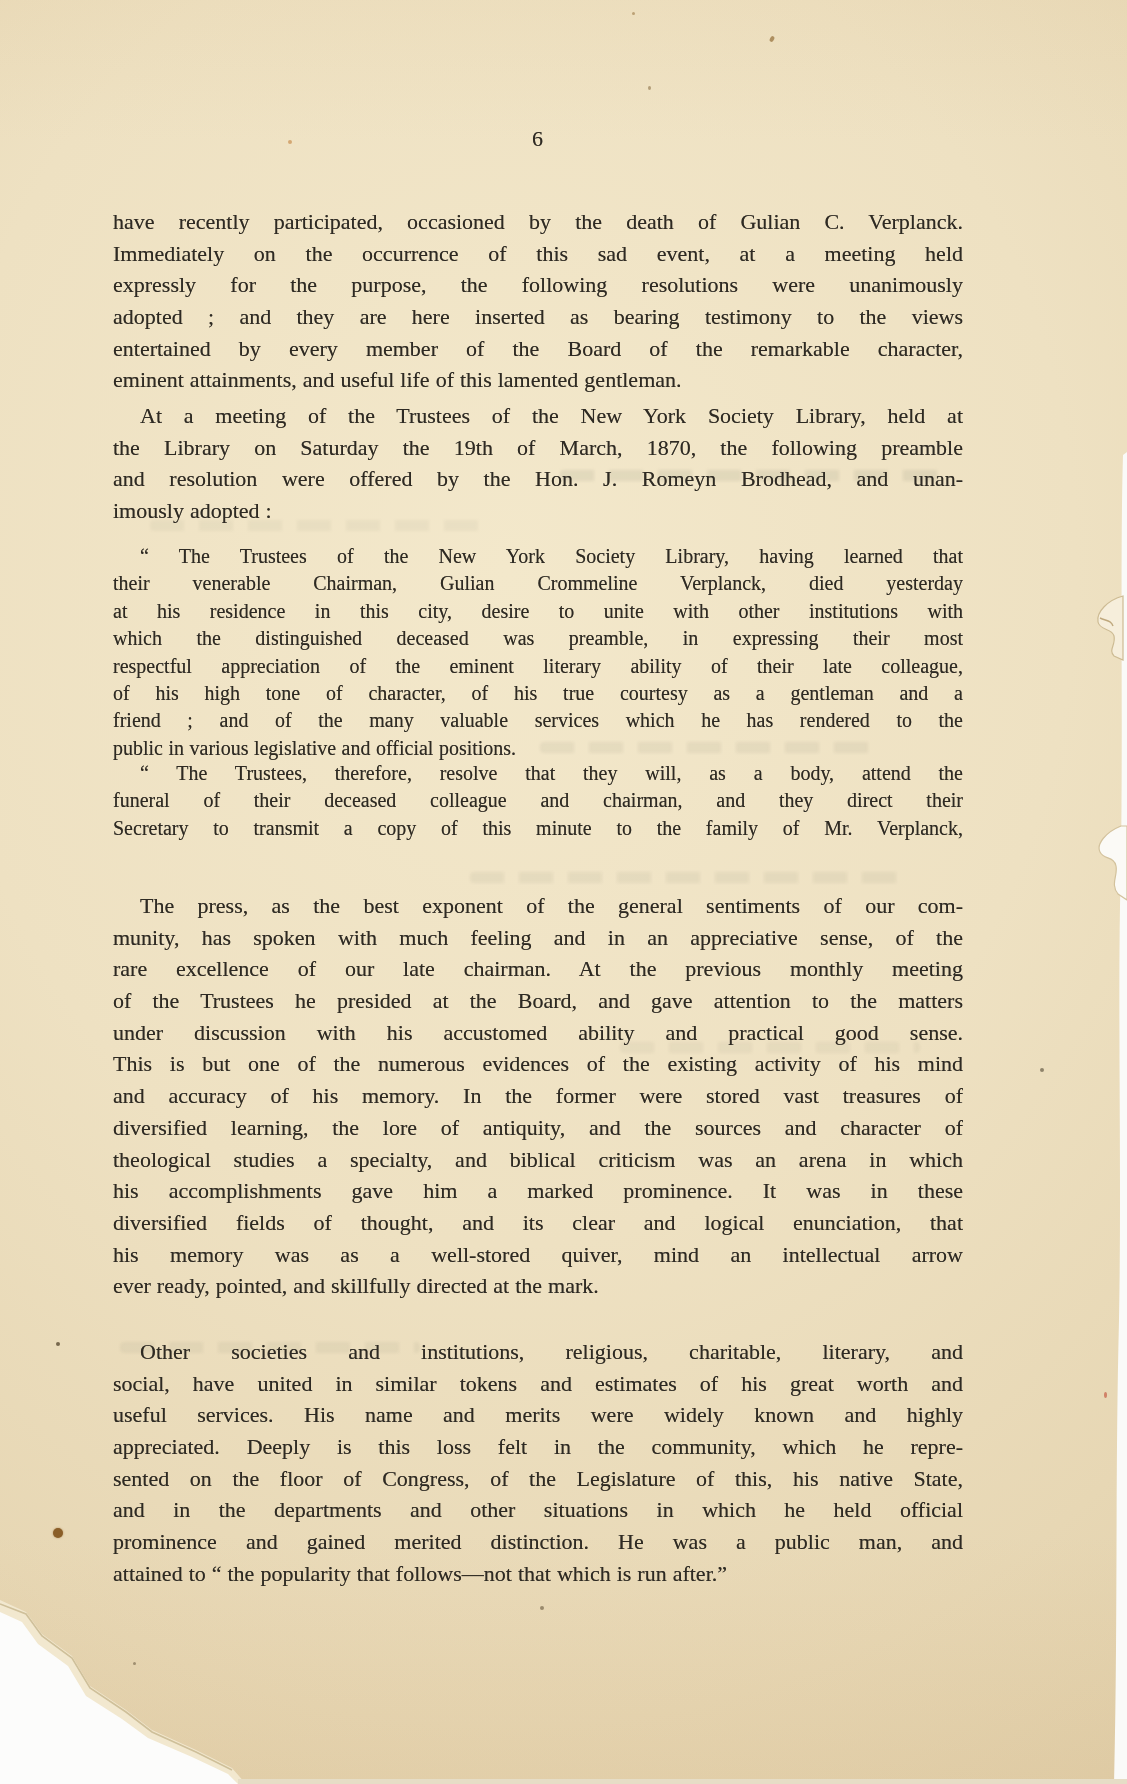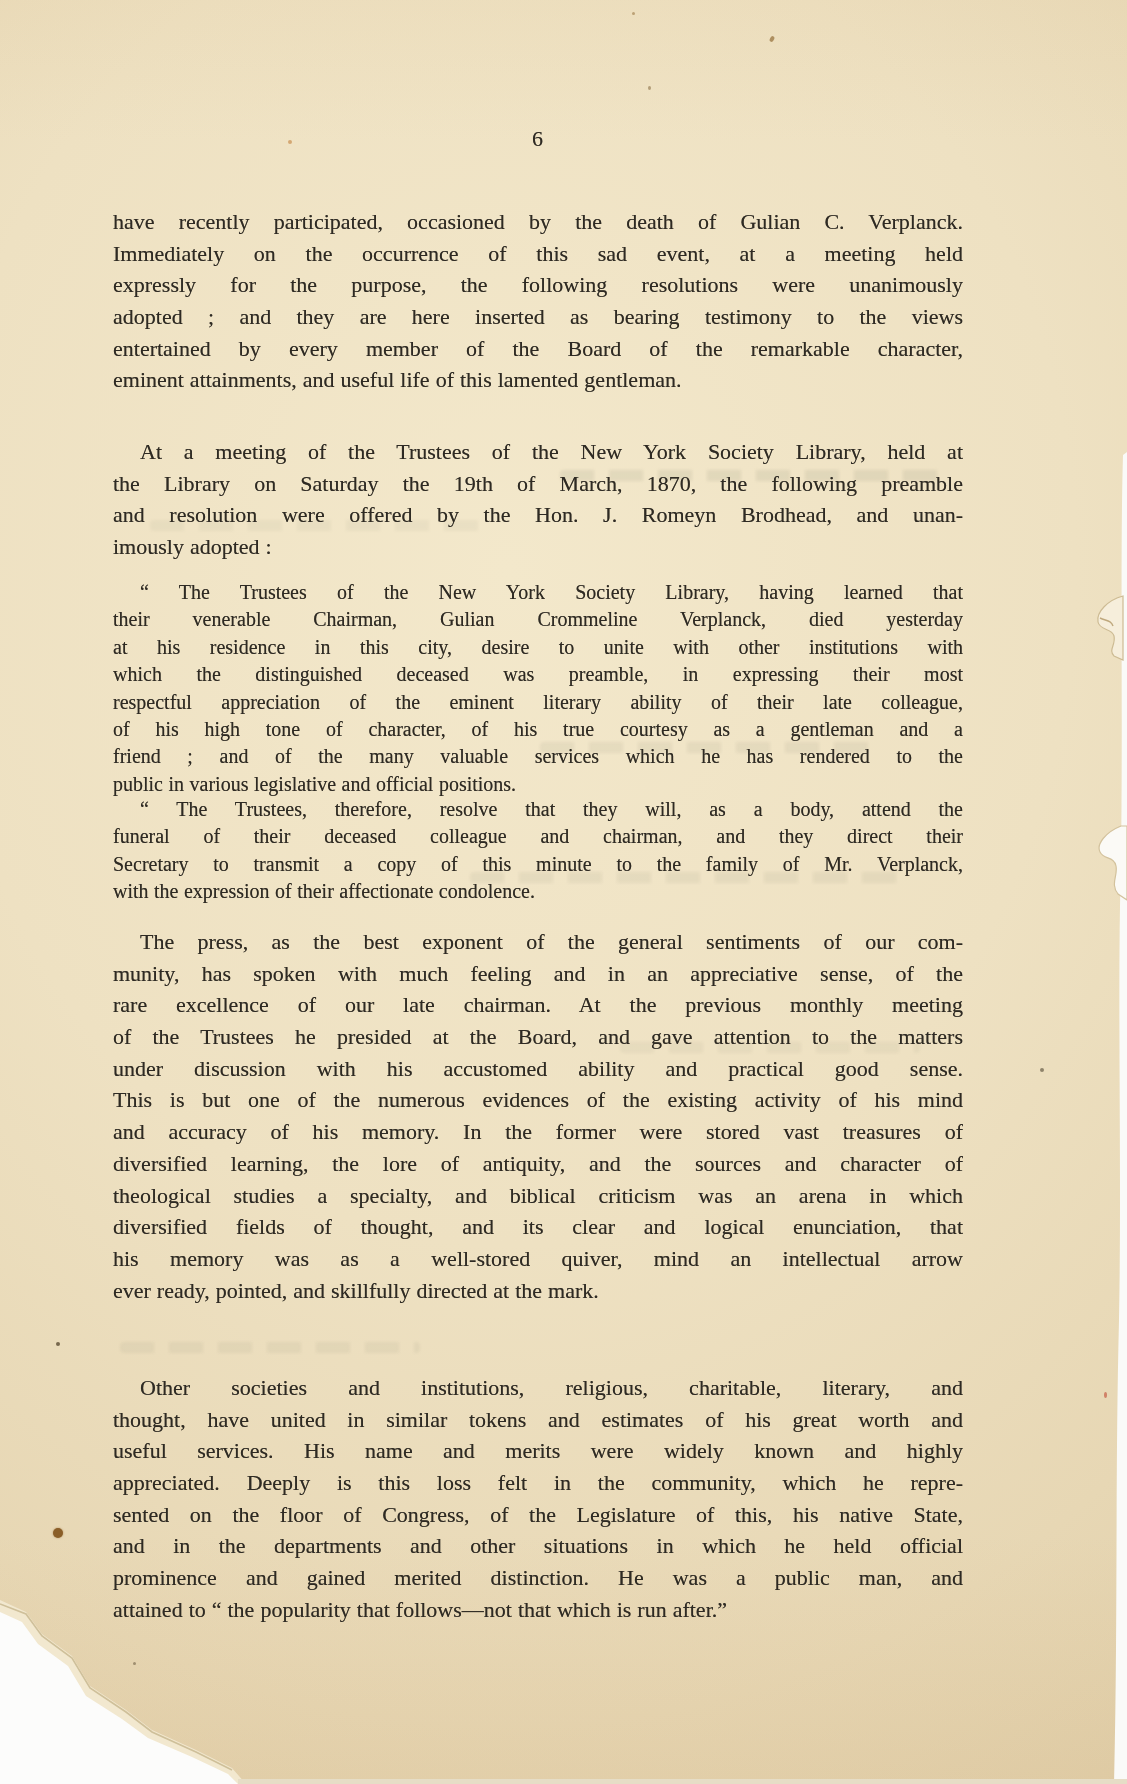--- a/index.html
+++ b/index.html
@@ -26,21 +26,21 @@
   .para.quote{font-size:20px;line-height:27.4px;}
   .line{
     text-align:justify;
     overflow:hidden;
     word-spacing:0.5px;
   }
   .para.body .line{height:31.7px;}
   .para.quote .line{height:27.4px;}
   .line.fill::after{content:"";display:inline-block;width:100%;height:0;}
   .line.last{text-align:left;white-space:nowrap;}
-  .para.indent .line:first-child{text-indent:27px;margin-top:36px;}
+  .para.indent .line:first-child{text-indent:27px;}
   .p0{top:206px}
   .p1{top:400px}
   .q0{top:543px}
   .q1{top:760px}
   .p2{top:890px}
   .p3{top:1336px}
   
   .ghost{
     position:absolute;height:11px;filter:blur(1.6px);
     background:repeating-linear-gradient(90deg, rgba(115,118,96,0.12) 0 34px, rgba(115,118,96,0) 34px 49px);
@@ -101,39 +101,39 @@
       <div class="line fill">which the distinguished deceased was preamble, in expressing their most</div>
       <div class="line fill">respectful appreciation of the eminent literary ability of their late colleague,</div>
       <div class="line fill">of his high tone of character, of his true courtesy as a gentleman and a</div>
       <div class="line fill">friend ; and of the many valuable services which he has rendered to the</div>
       <div class="line last">public in various legislative and official positions.</div>
     </div>
   <div class="para quote indent q1 ink">
       <div class="line fill">“ The Trustees, therefore, resolve that they will, as a body, attend the</div>
       <div class="line fill">funeral of their deceased colleague and chairman, and they direct their</div>
       <div class="line fill">Secretary to transmit a copy of this minute to the family of Mr. Verplanck,</div>
-      <div class="line last">with the expression of their affectionate condolence.</div>
     </div>
   <div class="para body indent p2 ink">
       <div class="line fill">The press, as the best exponent of the general sentiments of our com-</div>
       <div class="line fill">munity, has spoken with much feeling and in an appreciative sense, of the</div>
       <div class="line fill">rare excellence of our late chairman.  At the previous monthly meeting</div>
       <div class="line fill">of the Trustees he presided at the Board, and gave attention to the matters</div>
       <div class="line fill">under discussion with his accustomed ability and practical good sense.</div>
       <div class="line fill">This is but one of the numerous evidences of the existing activity of his mind</div>
       <div class="line fill">and accuracy of his memory.  In the former were stored vast treasures of</div>
       <div class="line fill">diversified learning, the lore of antiquity, and the sources and character of</div>
       <div class="line fill">theological studies a specialty, and biblical criticism was an arena in which</div>
+      <div class="line fill">his accomplishments gave him a marked prominence.  It was in these</div>
       <div class="line fill">diversified fields of thought, and its clear and logical enunciation, that</div>
       <div class="line fill">his memory was as a well-stored quiver, mind an intellectual arrow</div>
       <div class="line last">ever ready, pointed, and skillfully directed at the mark.</div>
     </div>
   <div class="para body indent p3 ink">
       <div class="line fill">Other societies and institutions, religious, charitable, literary, and</div>
-      <div class="line fill">thought, have united in similar tokens and estimates of his great worth and</div>
+      <div class="line fill">social, have united in similar tokens and estimates of his great worth and</div>
       <div class="line fill">useful services.  His name and merits were widely known and highly</div>
       <div class="line fill">appreciated.  Deeply is this loss felt in the community, which he repre-</div>
       <div class="line fill">sented on the floor of Congress, of the Legislature of this, his native State,</div>
       <div class="line fill">and in the departments and other situations in which he held official</div>
       <div class="line fill">prominence and gained merited distinction.  He was a public man, and</div>
       <div class="line last">attained to “ the popularity that follows—not that which is run after.”</div>
     </div>
 
   <div class="speck fox1"></div>
   <div class="speck fox2"></div>

